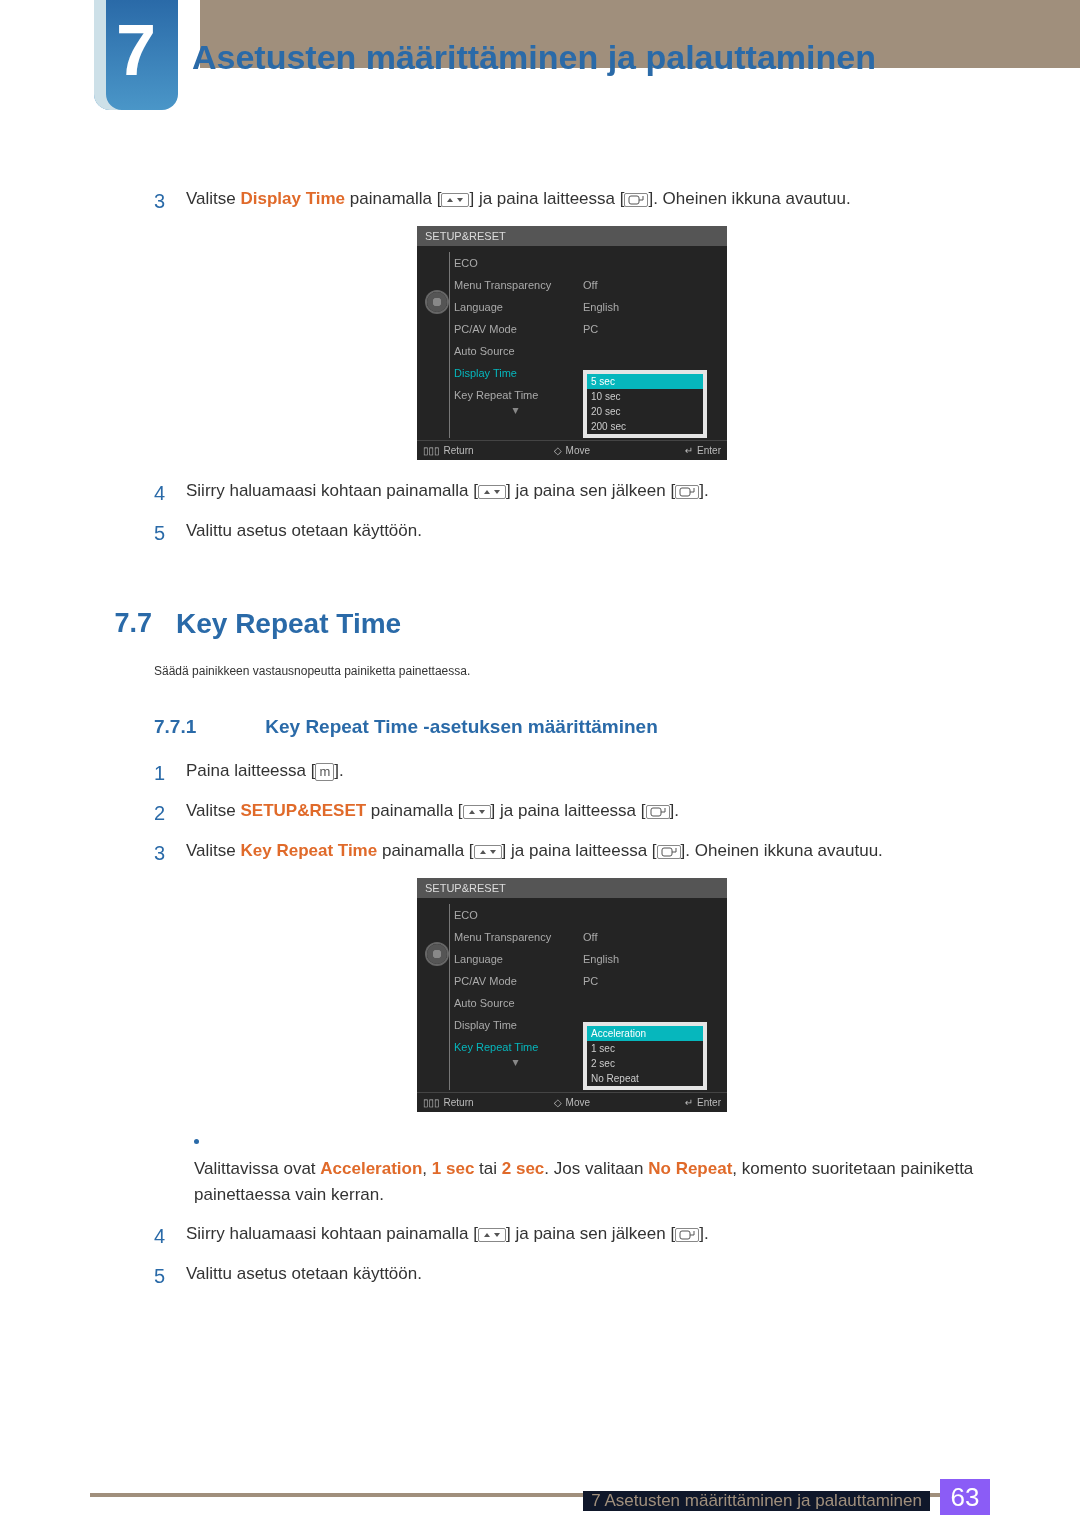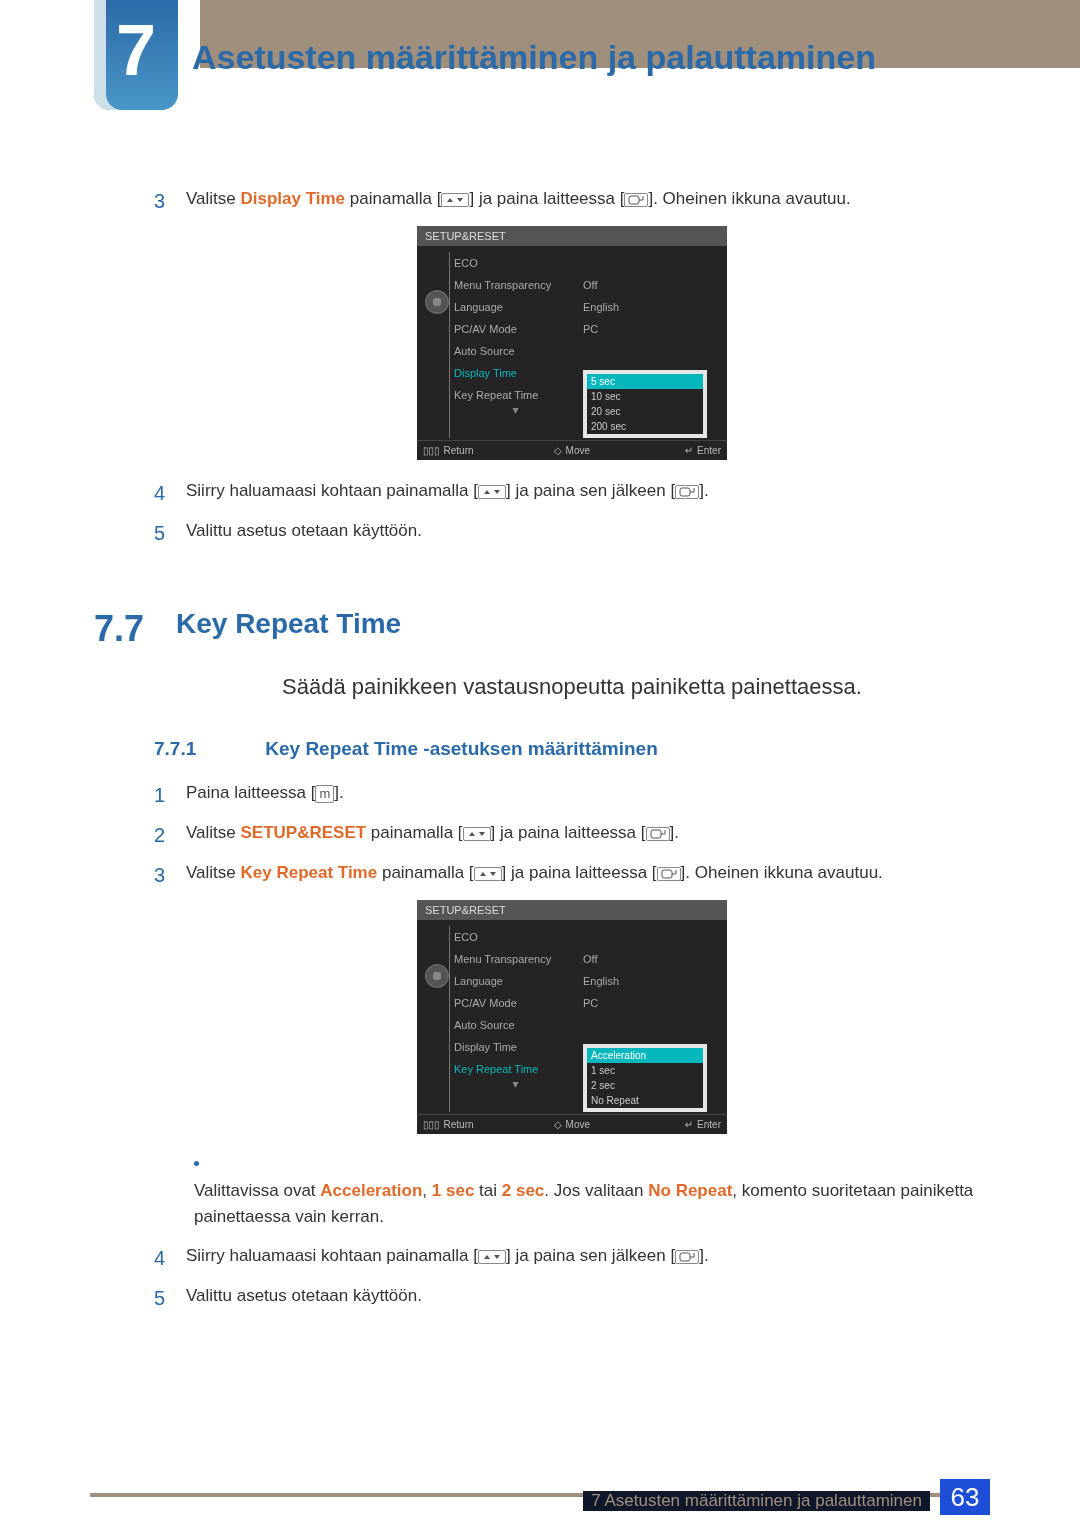--- a/index.html
+++ b/index.html
@@ -156,35 +156,35 @@
     padding-left: 4px;
   }
   .section-row {
     display: flex;
     gap: 24px;
     margin-top: 60px;
     margin-bottom: 24px;
   }
   .section-num {
     color: #2a6aa8;
-    font-size: 36px;
+    font-size: 27px;
     font-weight: 600;
     min-width: 58px;
     margin-left: -60px;
+    text-align: right;
   }
   .section-title {
     color: #2a6aa8;
     font-size: 28px;
     font-weight: 600;
   }
   .section-desc {
-    font-size: 22px;
+    font-size: 12px;
     color: #333;
     margin-bottom: 38px;
-    text-align: center;
   }
   .subsection-row {
     display: flex;
     gap: 33px;
     margin-bottom: 20px;
   }
   .subsection-num {
     color: #2a6aa8;
     font-size: 19px;
     font-weight: 600;
@@ -225,21 +225,21 @@
     right: 150px; top: 18px;
     font-size: 17px;
     color: #a08f7c;
     background: #0f172a;
     padding: 0 8px;
   }
   .footer-page {
     position: absolute;
     right: 90px; top: 6px;
     width: 50px; height: 36px;
-    background: #1d4ed8;
+    background: #8b5cf6;
     color: #fff;
     font-size: 26px;
     text-align: center;
     line-height: 36px;
   }
   svg.inline-icon { vertical-align: -2px; }
 </style>
 </head>
 <body>
 

